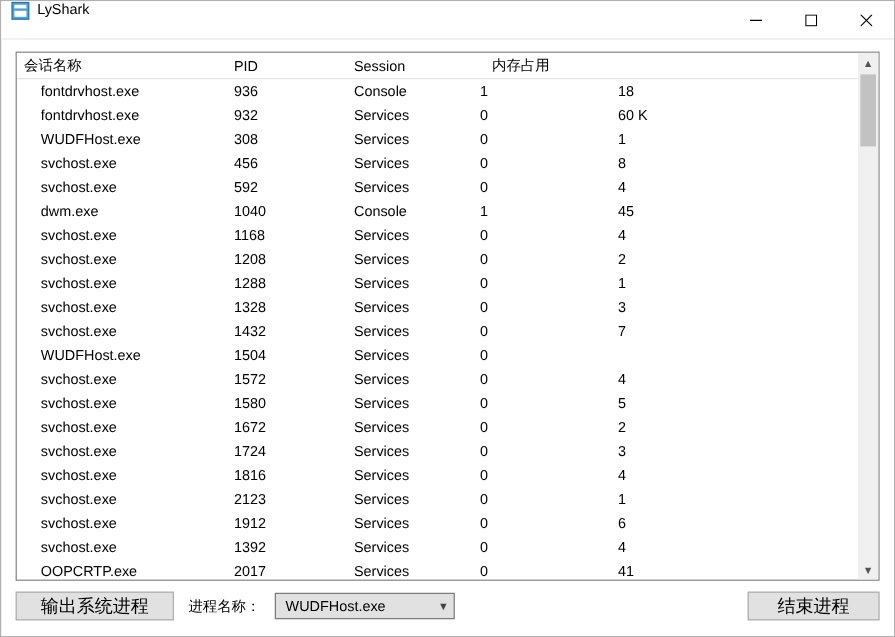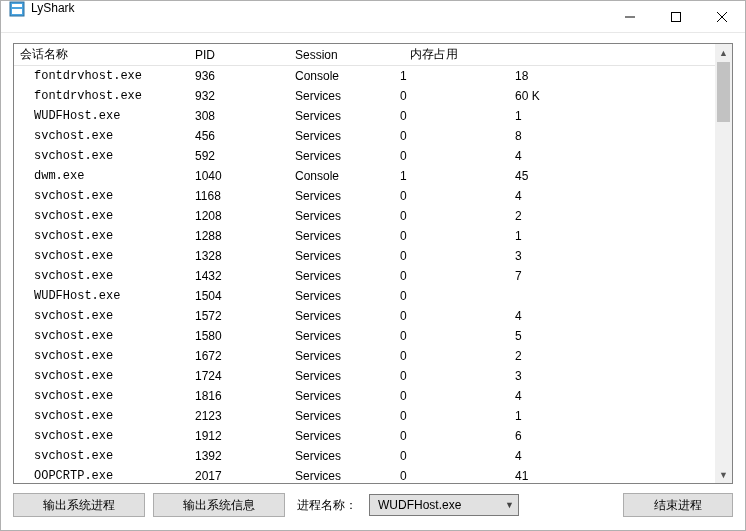--- a/index.html
+++ b/index.html
@@ -78,21 +78,21 @@
       height: 20px;
       align-items: center;
       font-size: 12px;
       color: #000;
     }
     .row .cell {
       padding: 0 6px;
       white-space: nowrap;
       overflow: hidden;
     }
-    .row .cell.name { padding-left: 20px; font-family: Liberation Mono, monospace; }
+    .row .cell.name { padding-left: 20px; }
     .c0 { width: 175px; }
     .c1 { width: 100px; }
     .c2 { width: 105px; }
     .c3 { width: 115px; }
     .c4 { width: 190px; }
     .vscroll {
       position: absolute;
       right: 0; top: 0; bottom: 0;
       width: 17px;
       background: #f0f0f0;
@@ -115,21 +115,21 @@
       align-items: center;
       gap: 8px;
       margin-top: 8px;
       height: 26px;
     }
     .btn {
       height: 24px;
       min-width: 132px;
       background: #e1e1e1;
       border: 1px solid #adadad;
-      font-size: 12px;
+      font-size: 15px;
       font-family: inherit;
       text-align: center;
       cursor: default;
     }
     .lbl {
       font-size: 12px;
       padding: 0 4px;
     }
     .combo {
       height: 22px;
@@ -335,21 +335,20 @@
       </div>
     <div class="vscroll">
       <div class="arrow up">▲</div>
       <div class="thumb"></div>
       <div class="arrow down">▼</div>
     </div>
   </div>
 
   <div class="bottombar">
     <button class="btn">输出系统进程</button>
-    <button class="btn">输出系统信息</button>
     <span class="lbl">进程名称：</span>
     <div class="combo">
       <span>WUDFHost.exe</span>
       <span class="arrow">▼</span>
     </div>
     <button class="btn" style="min-width:110px;margin-left:auto">结束进程</button>
   </div>
 </div>
 
 </body></html>

